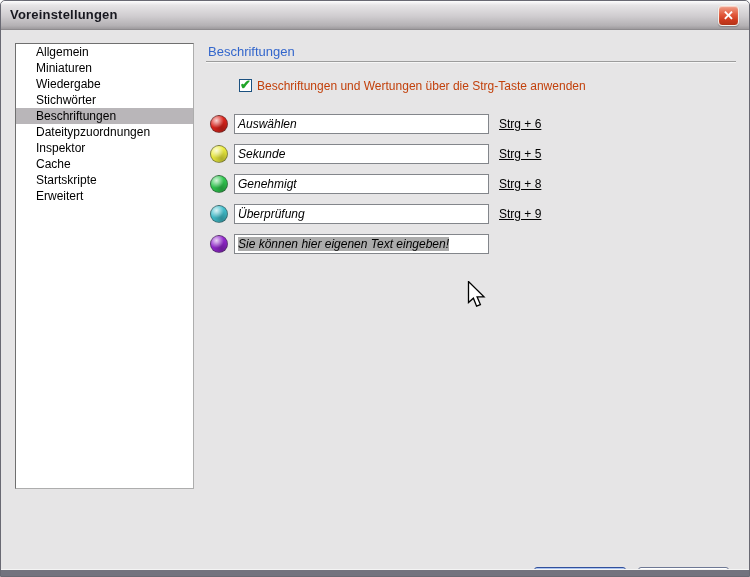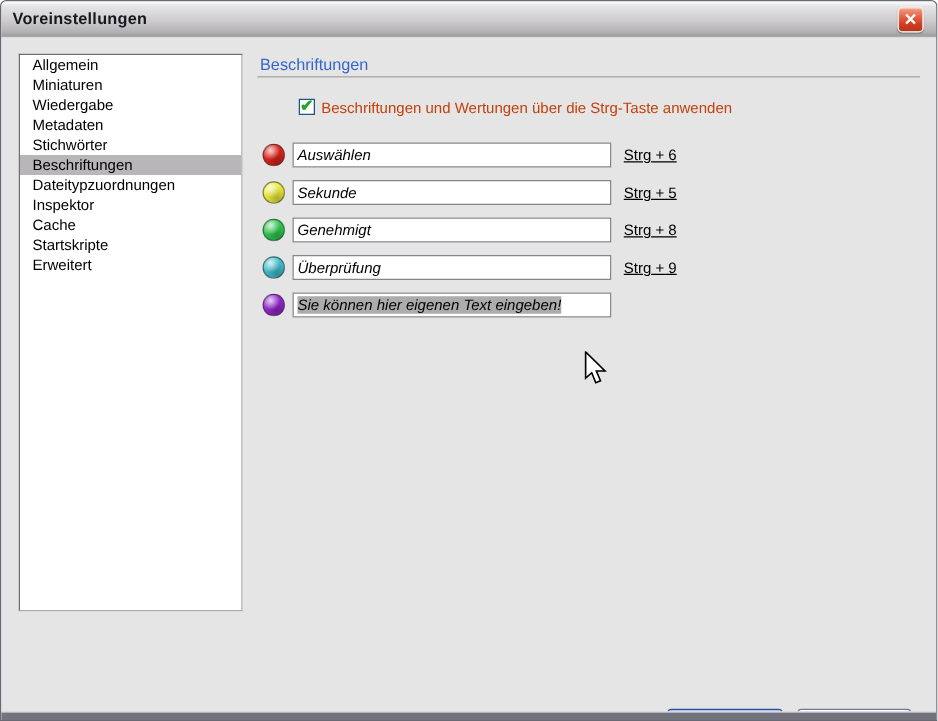--- a/index.html
+++ b/index.html
@@ -14,21 +14,21 @@
     border:1px solid #F2EFEA;box-sizing:border-box;
     background:linear-gradient(#F0A28C,#E2593C 45%,#CC3A1E 75%,#B53418);
     box-shadow:inset 0 1px 1px rgba(255,255,255,.6), 0 1px 1px rgba(0,0,0,.25);
     color:#fff;font-weight:bold;font-size:13px;line-height:19px;text-align:center;cursor:default;}
   
   .dialog-body{position:absolute;top:29px;left:0;right:0;bottom:0;background:#E6E5E6;}
   .bottom-edge{position:absolute;left:0;right:0;bottom:0;height:6px;background:#73737E;border-top:1px solid #F4F4F4;}
   
   .sidebar{position:absolute;left:14px;top:13px;width:179px;height:446px;background:#FFFFFF;
     border:1px solid;border-color:#6F6F6F #ADADAD #ADADAD #6F6F6F;box-sizing:border-box;overflow:hidden;}
-  .list-item{height:16px;line-height:16px;padding-left:10px;font-size:12px;color:#000;white-space:nowrap;cursor:default;}
+  .list-item{height:16px;line-height:16px;padding-left:20px;font-size:12px;color:#000;white-space:nowrap;cursor:default;}
   .list-item.selected{background:#B9B6B9;}
   
   .heading{position:absolute;left:207px;top:14px;font-size:13px;color:#3366CC;}
   .heading-rule{position:absolute;left:205px;right:13px;top:31px;height:1px;background:#9C9C9C;border-bottom:1px solid #F6F6F6;}
   .checkbox-row{position:absolute;left:238px;top:49px;height:14px;}
   .checkbox{position:absolute;left:0;top:0;width:13px;height:13px;background:#fff;
     border:1px solid #1C5180;box-sizing:border-box;}
   .checkbox .check{position:absolute;left:0px;top:-3px;font-size:13px;color:#21A528;font-weight:bold;}
   .checkbox-label{position:absolute;left:18px;top:0px;font-size:12px;color:#c2410c;white-space:nowrap;line-height:14px;}
   
@@ -62,21 +62,20 @@
     <span class="title-text">Voreinstellungen</span>
     <div class="close-btn">✕</div>
   </div>
 
   <div class="dialog-body">
 
     <div class="sidebar">
       <div class="list-item">Allgemein</div>
       <div class="list-item">Miniaturen</div>
       <div class="list-item">Wiedergabe</div>
-      <div class="list-item">Metadaten</div>
       <div class="list-item">Stichwörter</div>
       <div class="list-item selected">Beschriftungen</div>
       <div class="list-item">Dateitypzuordnungen</div>
       <div class="list-item">Inspektor</div>
       <div class="list-item">Cache</div>
       <div class="list-item">Startskripte</div>
       <div class="list-item">Erweitert</div>
     </div>
 
     <div class="heading">Beschriftungen</div>

